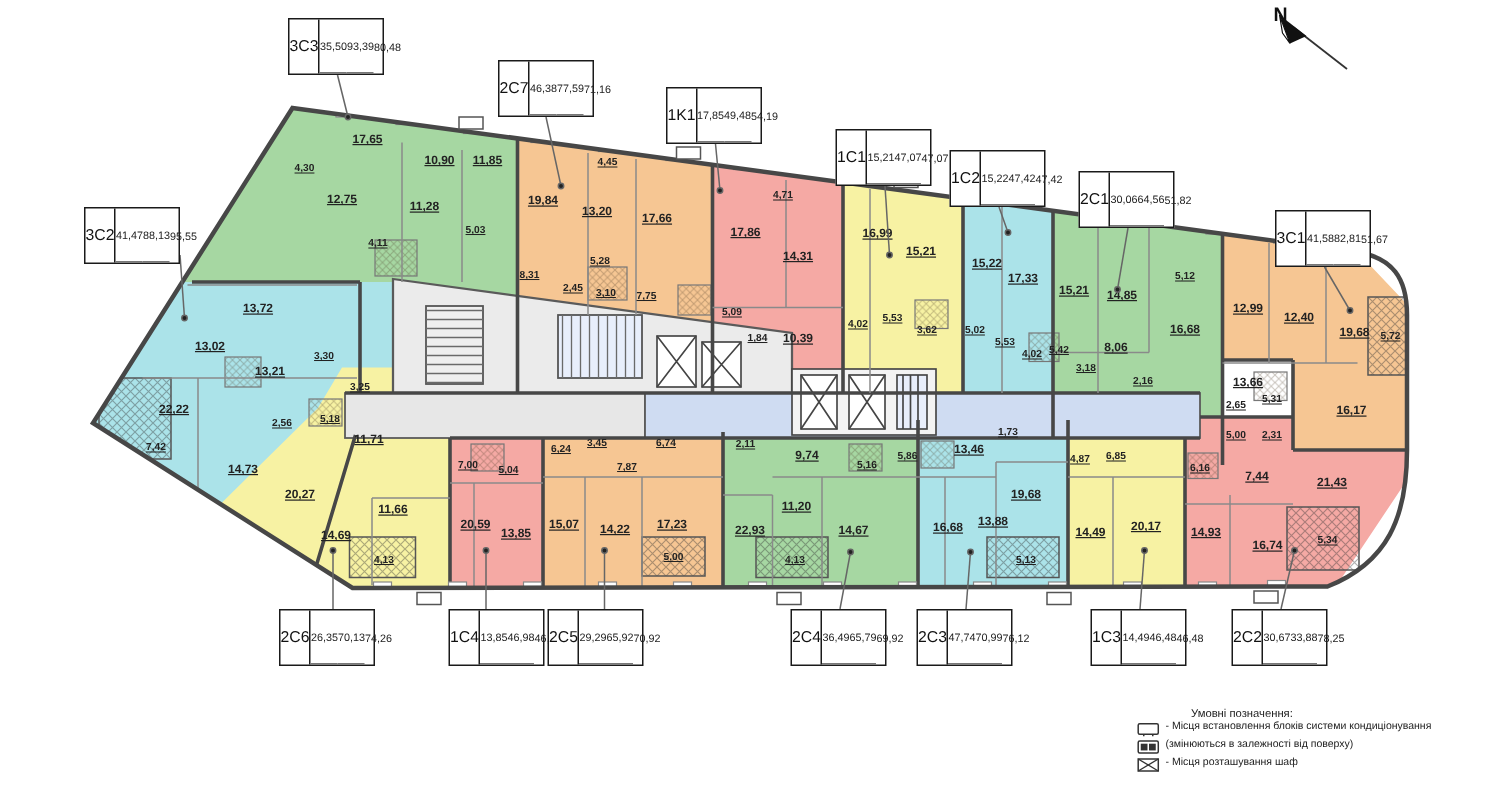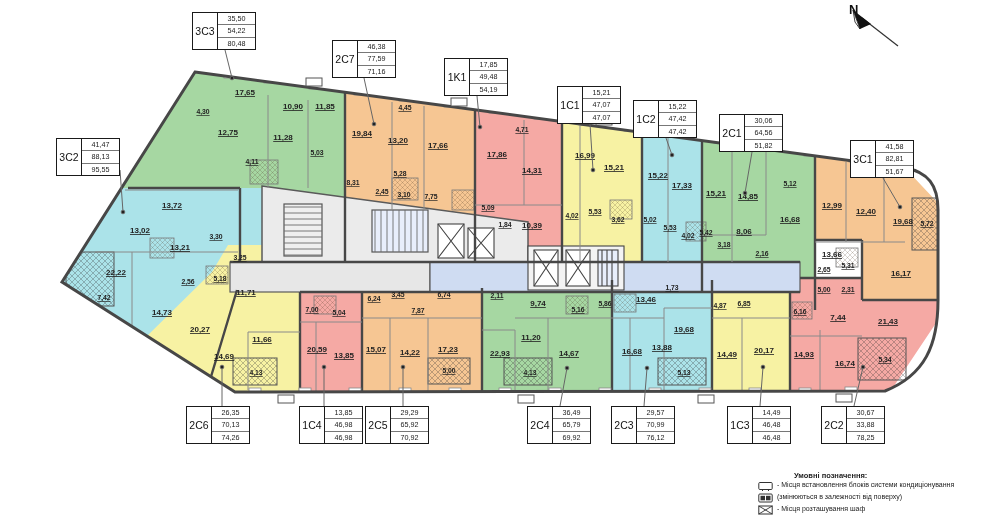--- a/index.html
+++ b/index.html
@@ -4,26 +4,26 @@
 <style>
   html,body{margin:0;padding:0;background:#fff;}
   #stage{position:relative;width:1000px;height:528px;background:#fff;overflow:hidden;
          font-family:"Liberation Sans",sans-serif;}
   #plan{position:absolute;left:0;top:0;}
   .rm{font-size:8px;font-weight:bold;fill:#222;text-anchor:middle;text-decoration:underline;}
   .rm-s{font-size:6.8px;}
   .callout{position:absolute;display:flex;border:1.3px solid #1a1a1a;background:#fff;width:64px;height:38px;box-sizing:border-box;}
   .callout .code{width:24px;display:flex;align-items:center;justify-content:center;
                  font-weight:normal;font-size:10.5px;color:#111;border-right:1.3px solid #1a1a1a;}
-  .callout .vals{display:flex;flex-direction:column;flex:1;}
+  .callout .vals{display:flex;flex-direction:row;flex:1;}
   .callout .vals div{flex:1;display:flex;align-items:center;justify-content:center;
                      font-size:7.2px;color:#222;border-bottom:1px solid #777;}
   .callout .vals div:last-child{border-bottom:none;}
   #legend{position:absolute;left:742px;top:471px;width:256px;font-size:7px;color:#222;}
-  #legend .lg-title{font-size:7.5px;margin:0 0 1px 52px;font-weight:bold;}
+  #legend .lg-title{font-size:7.5px;margin:0 0 1px 52px;}
   .lg-row{display:flex;align-items:flex-start;margin-bottom:2px;}
   .lg-ico{width:15px;height:10px;margin:0 4px 0 16px;flex:0 0 auto;}
   .lg-txt{line-height:1.25;}
   #north{position:absolute;left:835px;top:2px;width:110px;height:70px;}
   #north .n-label{position:absolute;left:14px;top:0;font-size:13px;font-weight:bold;color:#111;}
 </style>
 </head>
 <body>
 
 <div id="stage">
@@ -339,21 +339,21 @@
         <circle cx="763" cy="367" r="1.8"></circle>
     <line x1="854" y1="406" x2="863" y2="367"></line>
         <circle cx="863" cy="367" r="1.8"></circle>
   </g>
 </svg>
 
 <div class="callout" style="left:192px;top:12px">
   <div class="code">3C3</div>
   <div class="vals">
         <div>35,50</div>
-        <div>54,22</div>
+        <div>93,39</div>
         <div>80,48</div>
       </div>
 </div>
 <div class="callout" style="left:332px;top:40px">
   <div class="code">2C7</div>
   <div class="vals">
         <div>46,38</div>
         <div>77,59</div>
         <div>71,16</div>
       </div>
@@ -434,21 +434,21 @@
   <div class="code">2C4</div>
   <div class="vals">
         <div>36,49</div>
         <div>65,79</div>
         <div>69,92</div>
       </div>
 </div>
 <div class="callout" style="left:611px;top:406px">
   <div class="code">2C3</div>
   <div class="vals">
-        <div>29,57</div>
+        <div>47,74</div>
         <div>70,99</div>
         <div>76,12</div>
       </div>
 </div>
 <div class="callout" style="left:727px;top:406px">
   <div class="code">1C3</div>
   <div class="vals">
         <div>14,49</div>
         <div>46,48</div>
         <div>46,48</div>

